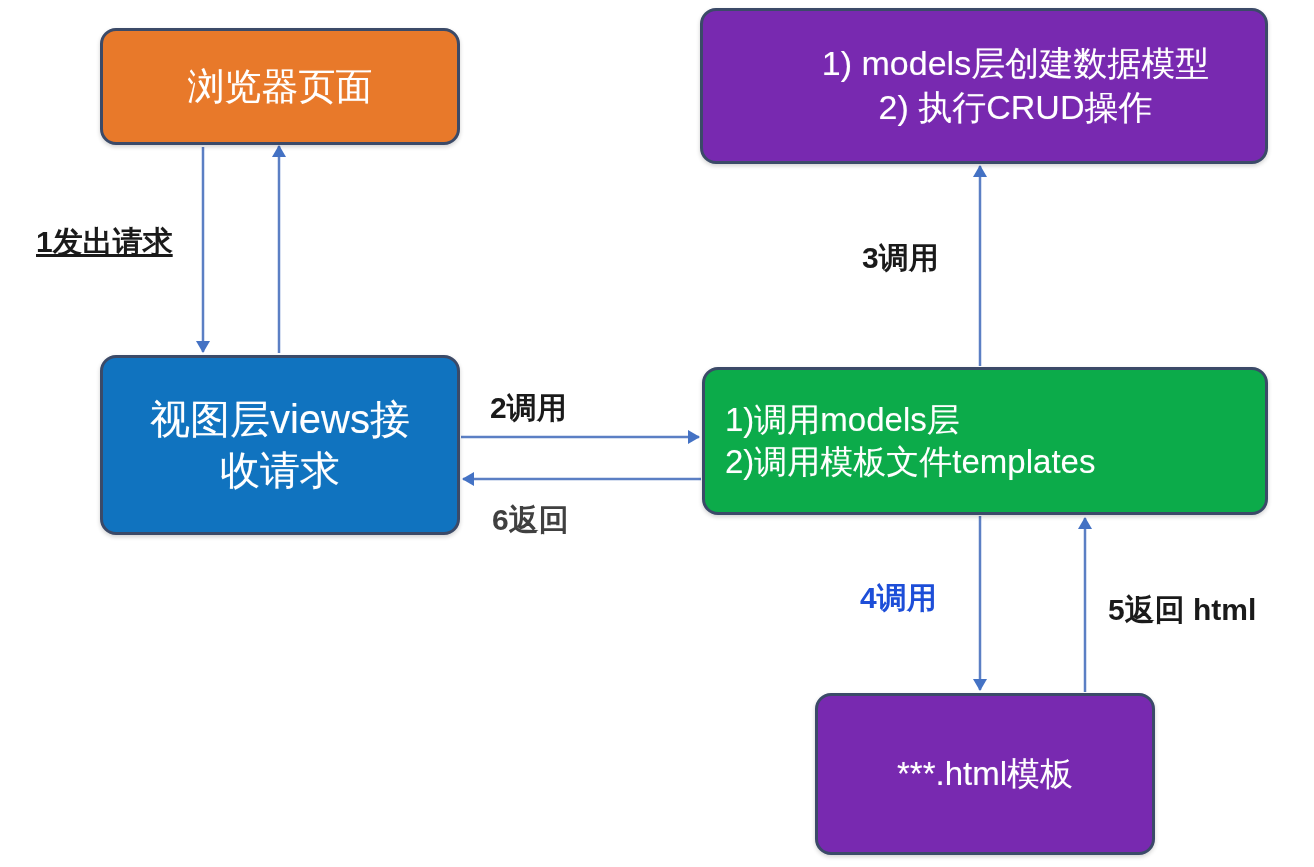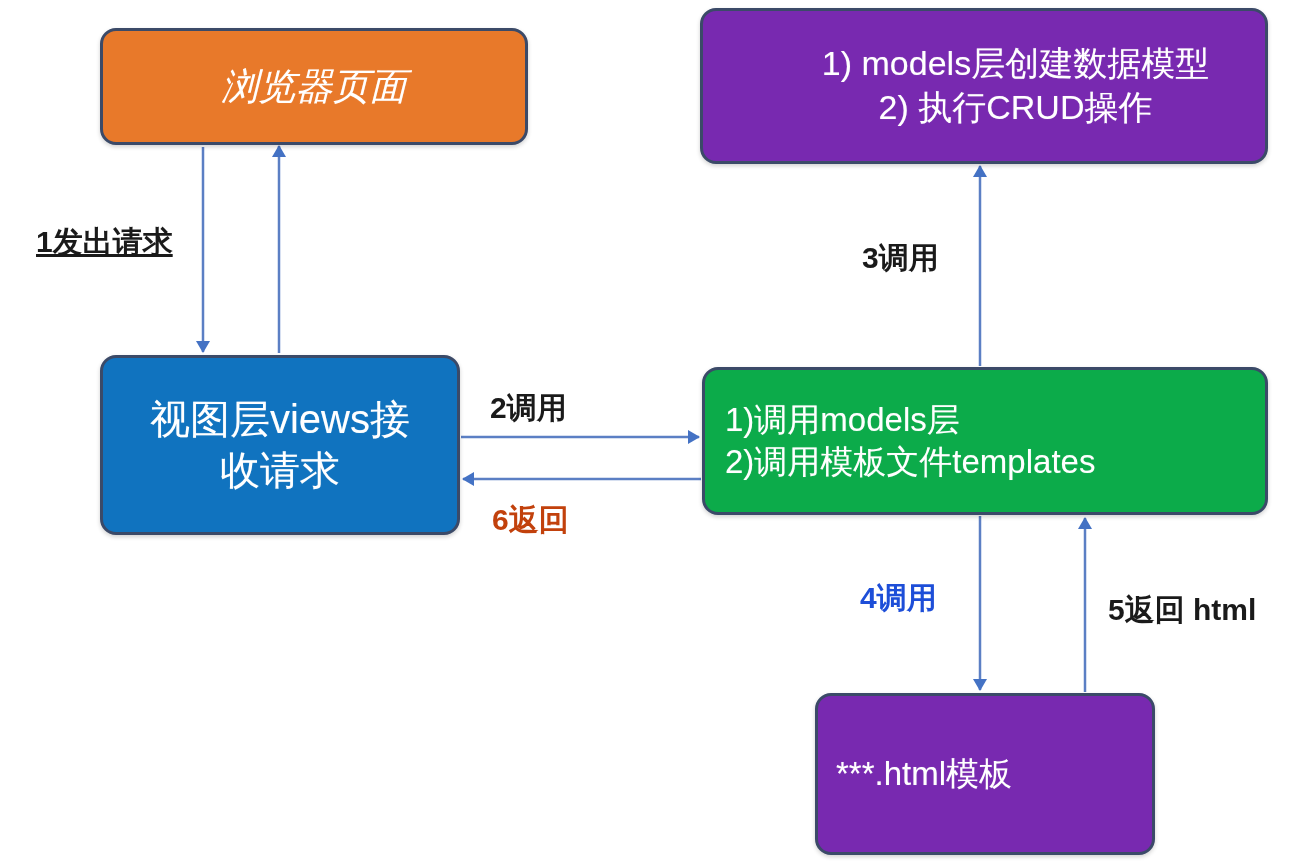--- a/index.html
+++ b/index.html
@@ -41,23 +41,22 @@
   .node .node-text {
     width: 100%;
     padding: 0 18px;
     box-sizing: border-box;
     line-height: 1.28;
     white-space: pre-line;
     text-shadow: 0 0 1px rgba(255,255,255,0.35);
   }
   
   #node-browser {
-    left: 100px; top: 28px; width: 428px; height: 117px;
+    left: 100px; top: 28px; width: 360px; height: 117px;
     background: #e8792a;
-    font-style: italic;
   }
   #node-browser .node-text {
     text-align: center;
     font-size: 37px;
   }
   #node-models {
     left: 700px; top: 8px; width: 568px; height: 156px;
     background: #7829b0;
   }
   #node-models .node-text {
@@ -81,20 +80,21 @@
   #node-green .node-text {
     text-align: left;
     font-size: 33px;
     padding-left: 20px;
   }
   #node-template {
     left: 815px; top: 693px; width: 340px; height: 162px;
     background: #7829b0;
   }
   #node-template .node-text {
+    text-align: center;
     font-size: 33px;
   }
   
   .edge-label {
     position: absolute;
     color: #1a1a1a;
     font-weight: bold;
     font-size: 30px;
     white-space: nowrap;
     z-index: 4;
@@ -161,18 +161,18 @@
     <div class="node-text">1)调用models层
 2)调用模板文件templates</div>
   </div>
 
   <div class="node" id="node-template" style="background: rgb(120, 41, 176); border-color: rgb(59, 74, 104);">
     <div class="node-text">***.html模板</div>
   </div>
 
   <div class="edge-label" id="label-1" style="color: rgb(26, 26, 26); text-decoration: underline;">1发出请求</div>
   <div class="edge-label" id="label-2" style="color: rgb(26, 26, 26);">2调用</div>
-  <div class="edge-label" id="label-6" style="color: #c2410c;">6返回</div>
+  <div class="edge-label" id="label-6" style="color: #404040;">6返回</div>
   <div class="edge-label" id="label-3" style="color: rgb(26, 26, 26);">3调用</div>
   <div class="edge-label" id="label-4" style="color: #1d4ed8;">4调用</div>
   <div class="edge-label" id="label-5" style="color: rgb(26, 26, 26);">5返回 html</div>
 
 </div>
 
 </body></html>

